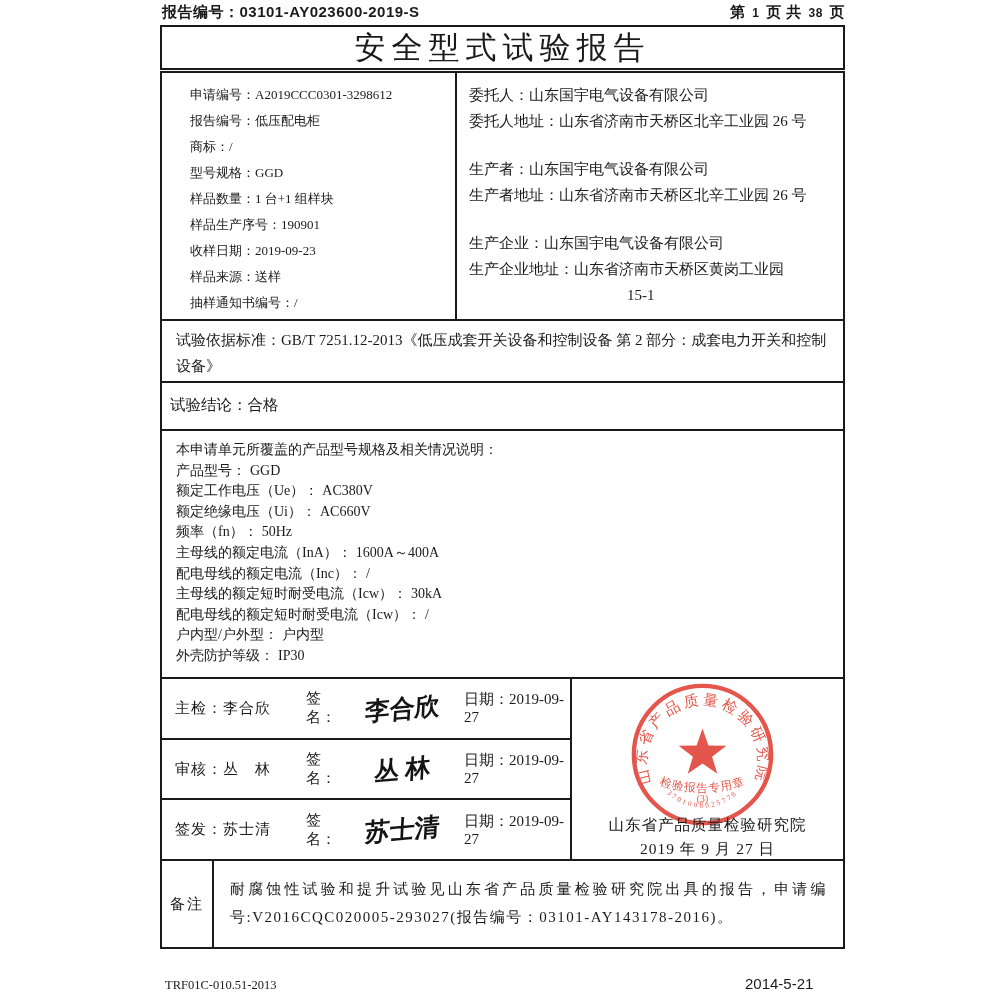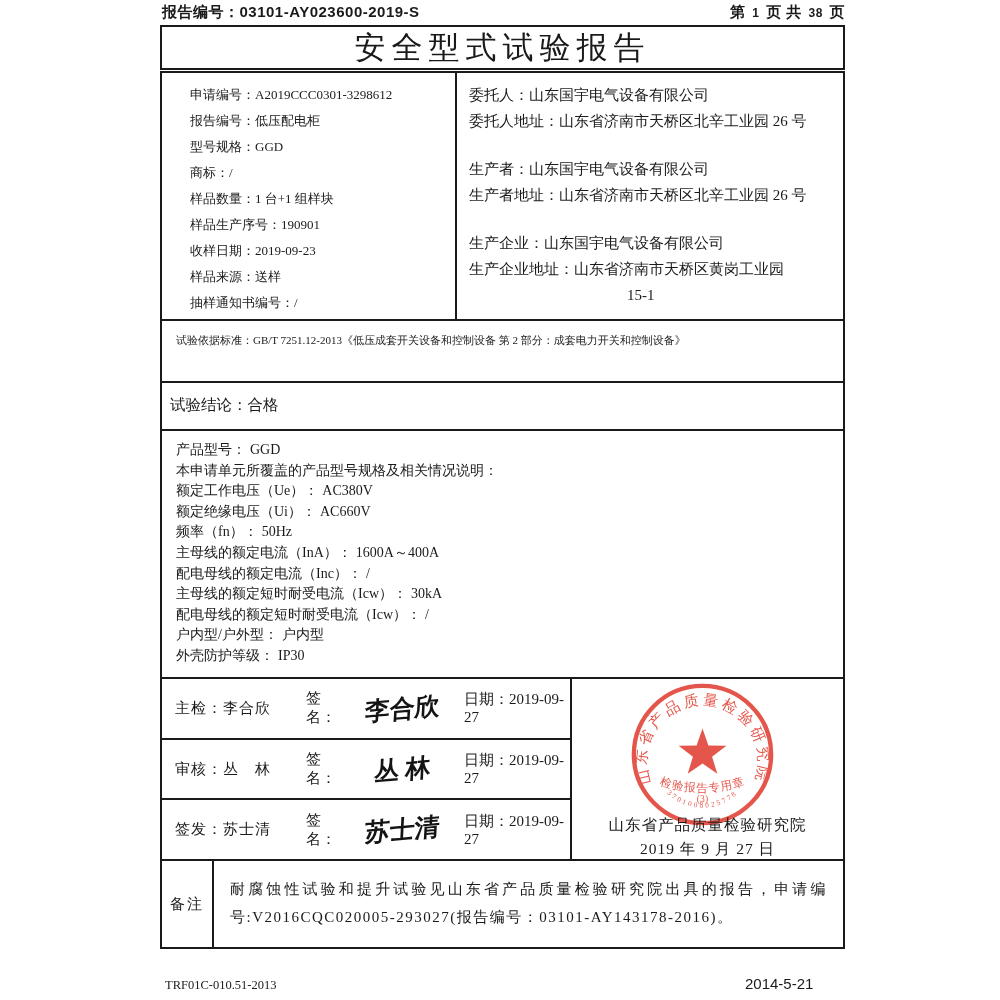--- a/index.html
+++ b/index.html
@@ -32,21 +32,21 @@
   .row:first-child { border-top:none; }
   .info-row { display:flex; height:246px; }
   .info-left {
     width:295px; border-right:2px solid #1a1a1a;
     padding:9px 0 0 28px; font-size:13px; line-height:26px;
   }
   .info-right { flex:1; padding:9px 0 0 12px; font-size:15px; line-height:26px; }
   .group { margin-bottom:22px; }
   .group:last-child { margin-bottom:4px; }
   .indent-line { padding-left:158px; }
-  .std-row { height:62px; padding:6px 14px; font-size:11px; line-height:26px; }
+  .std-row { height:62px; padding:6px 14px; font-size:15px; line-height:26px; }
   .concl-row { height:48px; padding:12px 8px; font-size:15.5px; }
   .specs-row { height:248px; padding:9px 14px; font-size:14px; line-height:20.6px; }
   .spec-val { margin-left:4px; }
   .sig-stamp-row { display:flex; height:182px; }
   .sig-col { width:410px; border-right:2px solid #1a1a1a; display:flex; flex-direction:column; }
   .sig-row {
     flex:1; border-top:2px solid #1a1a1a; display:flex; align-items:center;
     padding-left:13px; font-size:15px; position:relative;
   }
   .sig-row:first-child { border-top:none; }
@@ -96,22 +96,22 @@
   <div class="title-box">
     <span>安全型式试验报告</span>
   </div>
 
   <div class="main-table">
 
     <div class="row info-row">
       <div class="info-left">
         <div><span>申请编号：</span><span>A2019CCC0301-3298612</span></div>
         <div><span>报告编号：</span><span>低压配电柜</span></div>
+        <div><span>商标：</span><span>/</span></div>
         <div><span>型号规格：</span><span>GGD</span></div>
-        <div><span>商标：</span><span>/</span></div>
         <div><span>样品数量：</span><span>1 台+1 组样块</span></div>
         <div><span>样品生产序号：</span><span>190901</span></div>
         <div><span>收样日期：</span><span>2019-09-23</span></div>
         <div><span>样品来源：</span><span>送样</span></div>
         <div><span>抽样通知书编号：</span><span>/</span></div>
       </div>
       <div class="info-right">
         <div class="group">
           <div><span>委托人：</span><span>山东国宇电气设备有限公司</span></div>
           <div><span>委托人地址：</span><span>山东省济南市天桥区北辛工业园 26 号</span></div>
@@ -130,22 +130,22 @@
 
     <div class="row std-row">
       <span>试验依据标准：</span><span>GB/T 7251.12-2013《低压成套开关设备和控制设备 第 2 部分：成套电力开关和控制设备》</span>
     </div>
 
     <div class="row concl-row">
       <span>试验结论：</span><span>合格</span>
     </div>
 
     <div class="row specs-row">
+      <div>本申请单元所覆盖的产品型号规格及相关情况说明：</div>
       <div><span>产品型号：</span><span class="spec-val">GGD</span></div>
-      <div>本申请单元所覆盖的产品型号规格及相关情况说明：</div>
       <div><span>额定工作电压（Ue）：</span><span class="spec-val">AC380V</span></div>
       <div><span>额定绝缘电压（Ui）：</span><span class="spec-val">AC660V</span></div>
       <div><span>频率（fn）：</span><span class="spec-val">50Hz</span></div>
       <div><span>主母线的额定电流（InA）：</span><span class="spec-val">1600A～400A</span></div>
       <div><span>配电母线的额定电流（Inc）：</span><span class="spec-val">/</span></div>
       <div><span>主母线的额定短时耐受电流（Icw）：</span><span class="spec-val">30kA</span></div>
       <div><span>配电母线的额定短时耐受电流（Icw）：</span><span class="spec-val">/</span></div>
       <div><span>户内型/户外型：</span><span class="spec-val">户内型</span></div>
       <div><span>外壳防护等级：</span><span class="spec-val">IP30</span></div>
     </div>

